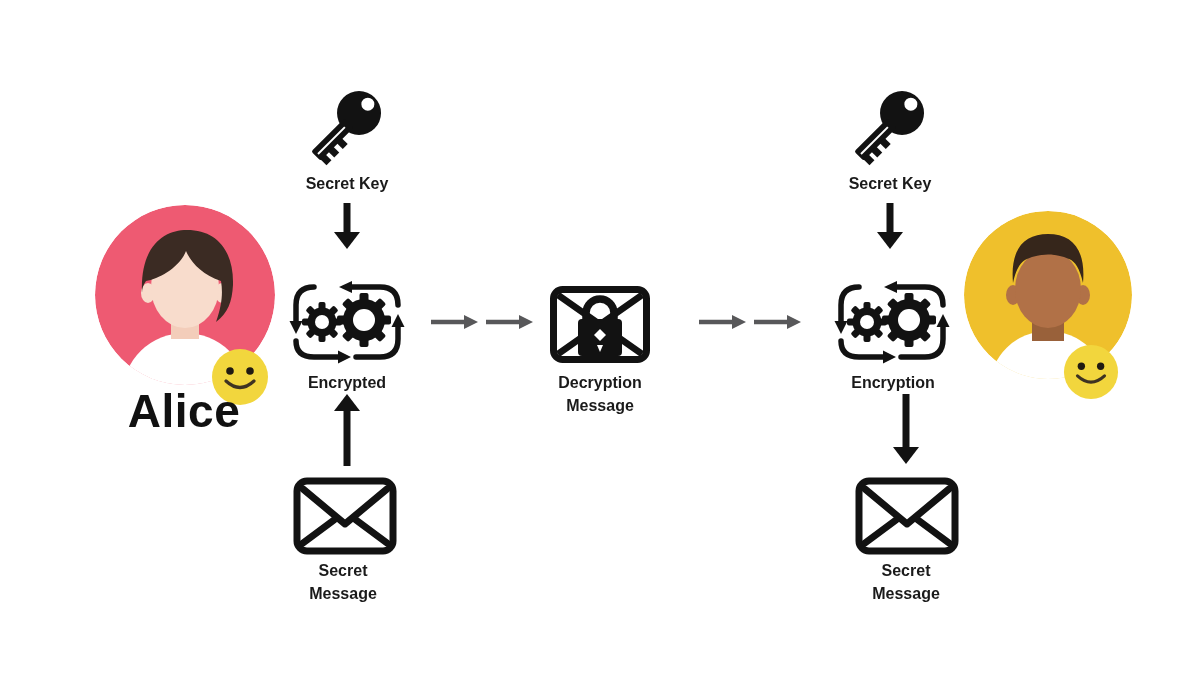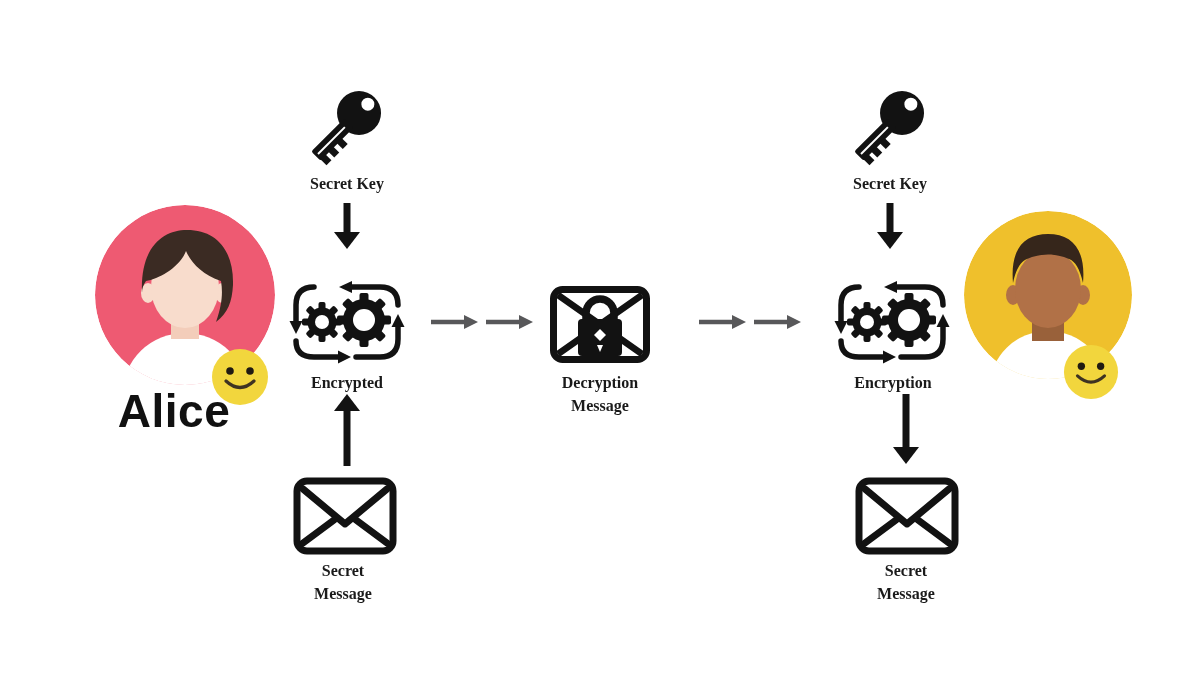--- a/index.html
+++ b/index.html
@@ -3,21 +3,21 @@
 <meta charset="utf-8">
 <style>
   html,body{margin:0;padding:0;background:#fff;}
   #canvas{
     position:relative;width:1200px;height:675px;background:#ffffff;
     font-family:"Liberation Sans",sans-serif;overflow:hidden;
   }
   .abs{position:absolute;}
   .lbl{
     position:absolute;width:150px;text-align:center;
-    font-size:16px;font-weight:700;color:#1a1a1a;line-height:23px;font-family:Liberation Serif, serif;
+    font-size:16px;font-weight:700;color:#1a1a1a;line-height:23px;
   }
   .actor-name{
     position:absolute;width:200px;text-align:center;
     font-size:46px;font-weight:800;color:#111;letter-spacing:.5px;
   }
   svg{display:block;}
 </style>
 </head>
 <body>
 
@@ -41,21 +41,21 @@
                C 108 70 96 58 91 46 C 85 62 64 74 51 76
                C 48 80 47 84 47 88 Z" fill="#3B2B23"></path>
     </g>
   </svg>
   <svg class="abs" style="left:211px;top:348px" width="58" height="58" viewBox="0 0 58 58">
     <circle cx="29" cy="29" r="28" fill="#F2D63D"></circle>
     <circle cx="19" cy="23" r="3.8" fill="#201A12"></circle>
     <circle cx="39" cy="23" r="3.8" fill="#201A12"></circle>
     <path d="M 15 33 Q 29 46 43 33" stroke="#3E3322" stroke-width="3.2" fill="none" stroke-linecap="round"></path>
   </svg>
-  <div class="actor-name" style="left:74px;top:384px">Alice</div>
+  <div class="actor-name" style="left:84px;top:384px">Alice</div>
 
   <svg class="abs" style="left:302px;top:80px" width="90" height="95" viewBox="0 0 90 95">
     <g transform="rotate(45 45 45)" fill="#121212">
       <circle cx="45" cy="28" r="22"></circle>
       <rect x="38.5" y="42" width="13" height="47" rx="2"></rect>
       <rect x="50" y="58" width="9" height="7"></rect>
       <rect x="50" y="70" width="9" height="7"></rect>
       <rect x="50" y="81" width="9" height="7"></rect>
       <circle cx="45" cy="15.5" r="6.5" fill="#FFFFFF"></circle>
       <rect x="44" y="48" width="2" height="38" fill="#FFFFFF"></rect>

